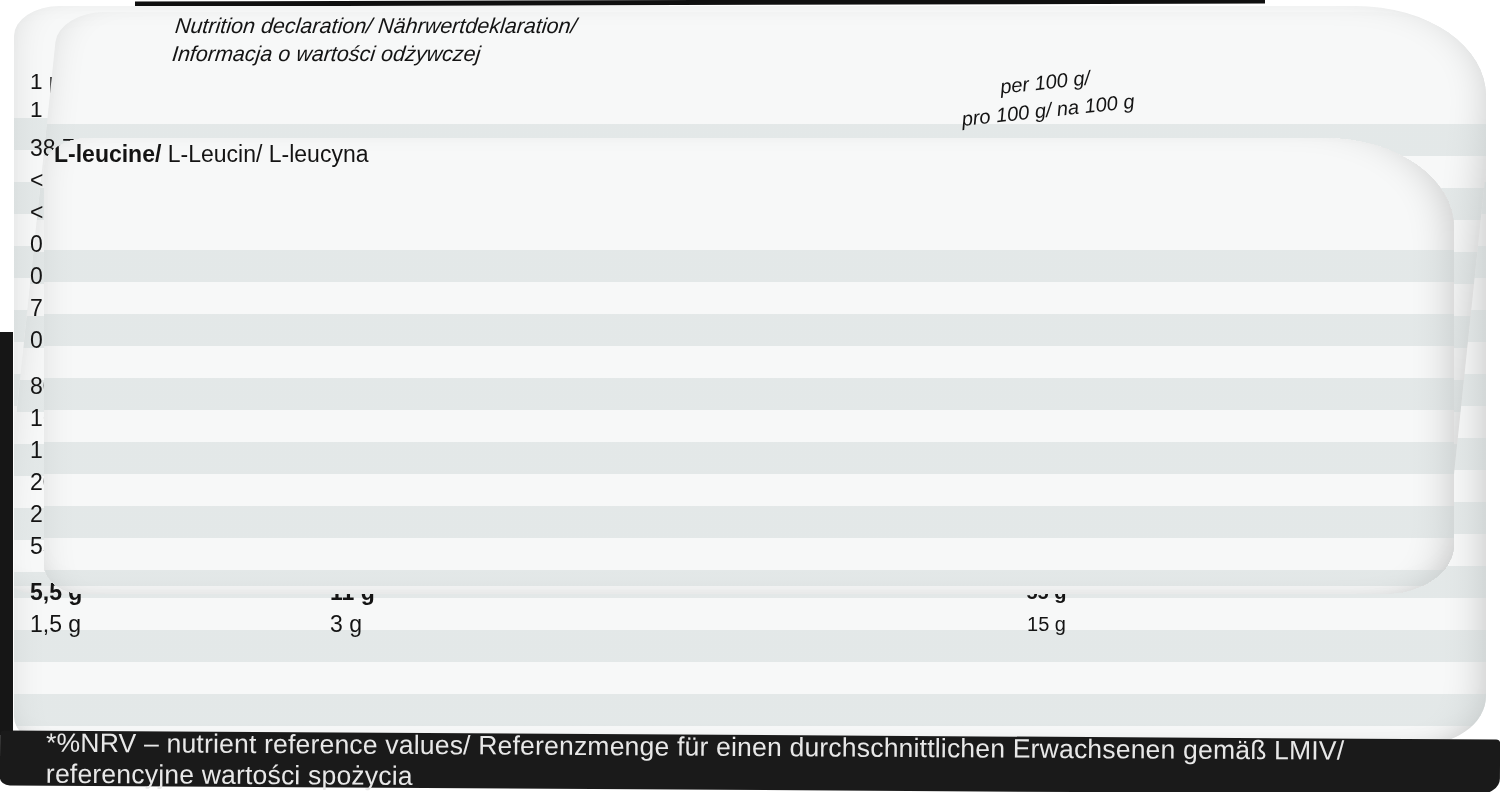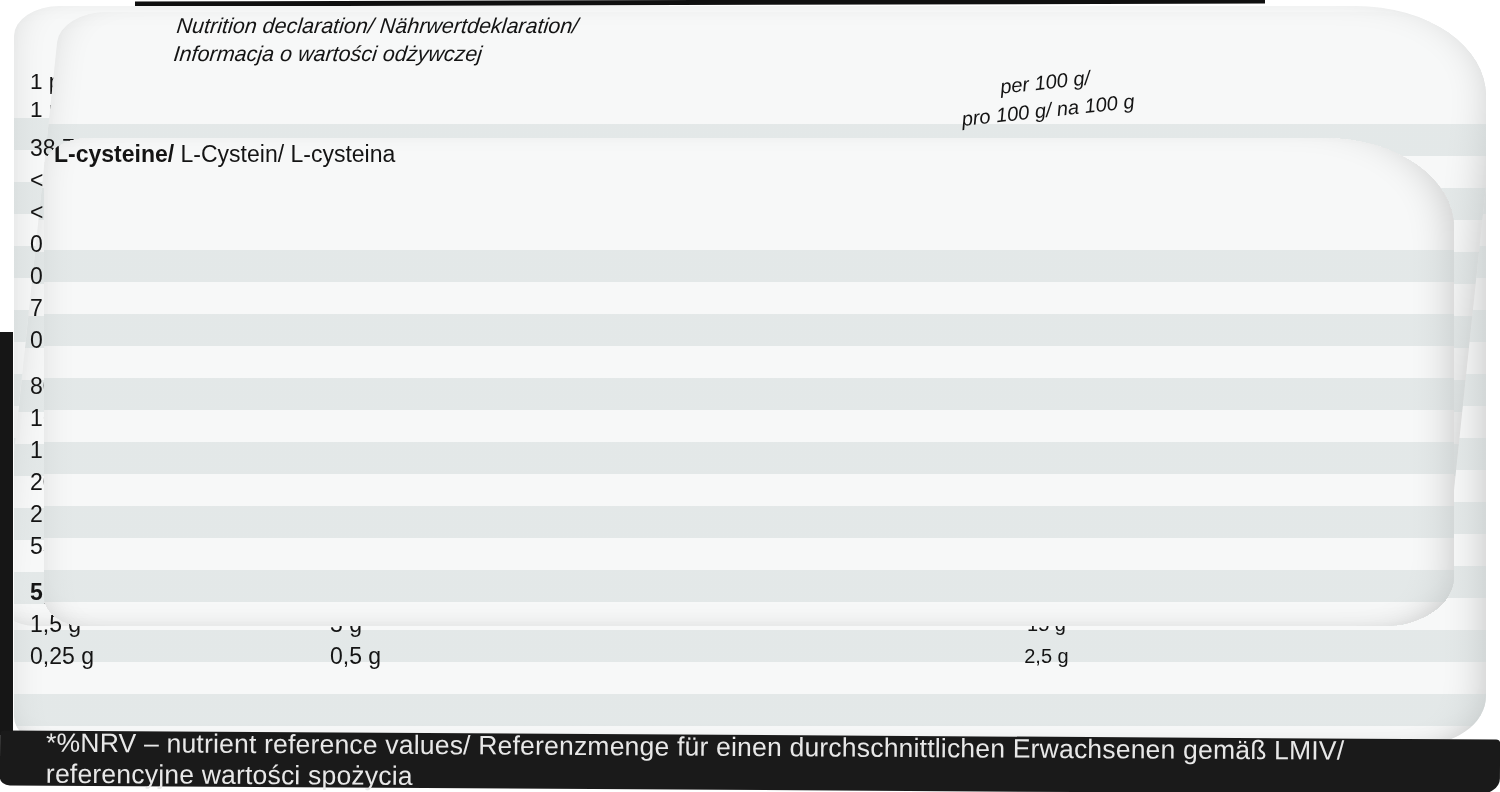--- a/index.html
+++ b/index.html
@@ -183,26 +183,20 @@
     <div class="cell c1">5,5 g</div>
     <div class="cell c2">11 g</div>
     <div class="cell c3">55 g</div>
   </div>
         <div class="row">
     <div class="cell label"><span class="lb">L-leucine/</span><span class="lr"> L-Leucin/ L-leucyna</span></div>
     <div class="cell c1">1,5 g</div>
     <div class="cell c2">3 g</div>
     <div class="cell c3">15 g</div>
   </div>
-        <div class="row">
-    <div class="cell label"><span class="lb">L-cysteine/</span><span class="lr"> L-Cystein/ L-cysteina</span></div>
-    <div class="cell c1">0,25 g</div>
-    <div class="cell c2">0,5 g</div>
-    <div class="cell c3">2,5 g</div>
-  </div>
       </div>
 
   </div>
 </div>
 
 <div class="footnote-bar">
   <span>*%NRV – nutrient reference values/ Referenzmenge für einen durchschnittlichen Erwachsenen gemäß LMIV/ referencyjne wartości spożycia</span>
 </div>
 
 </body></html>

